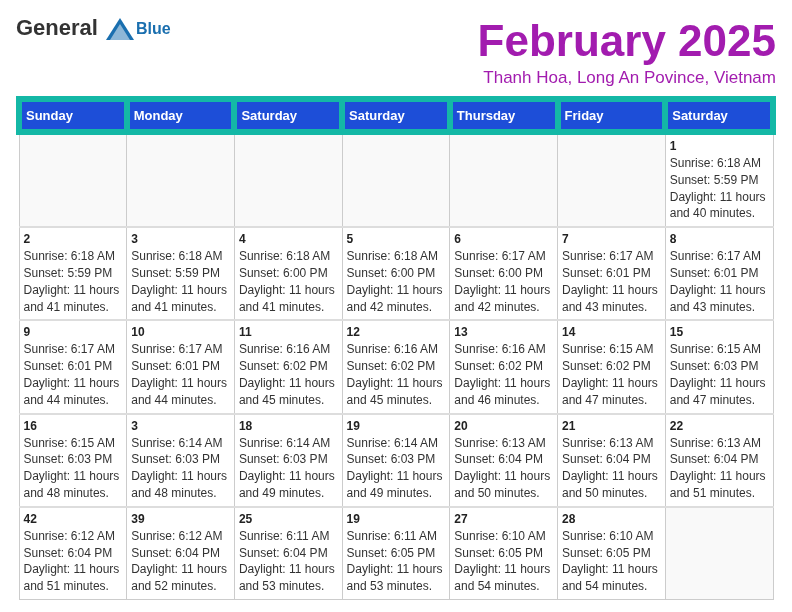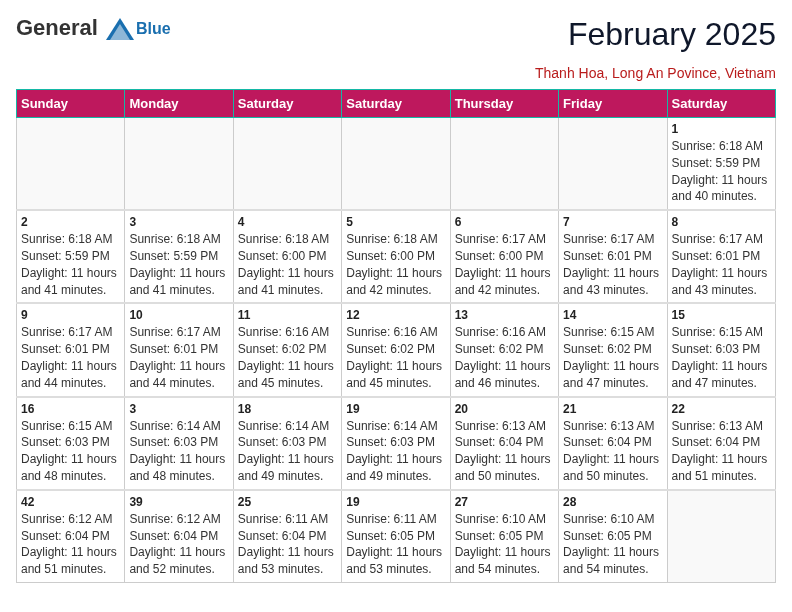--- a/index.html
+++ b/index.html
@@ -22,41 +22,41 @@
     }
     .logo-icon {
       width: 28px;
       height: 24px;
       margin-left: 2px;
     }
     .title-section {
       text-align: right;
     }
     .main-title {
-      font-size: 32px;
-      font-weight: normal;
-      color: #0f172a;
+      font-size: 44px;
+      font-weight: bold;
+      color: #a21caf;
     }
     .subtitle {
-      font-size: 14px;
-      color: #b91c1c;
-      margin-top: 12px;
+      font-size: 17px;
+      color: #a21caf;
+      margin-top: 2px;
     }
     .calendar {
       width: 100%;
       border-collapse: collapse;
       font-size: 11px;
     }
     .calendar th {
-      background: #be185d;
+      background: #1d4ed8;
       color: #fff;
       padding: 6px 4px;
       text-align: left;
       font-size: 13px;
-      border: 1px solid #14b8a6;
+      border: 6px solid #14b8a6;
     }
     .calendar td {
       border: 1px solid #ccc;
       vertical-align: top;
       padding: 4px;
       width: calc(100% / 7);
       min-height: 80px;
       height: 85px;
     }
     .day-number {

